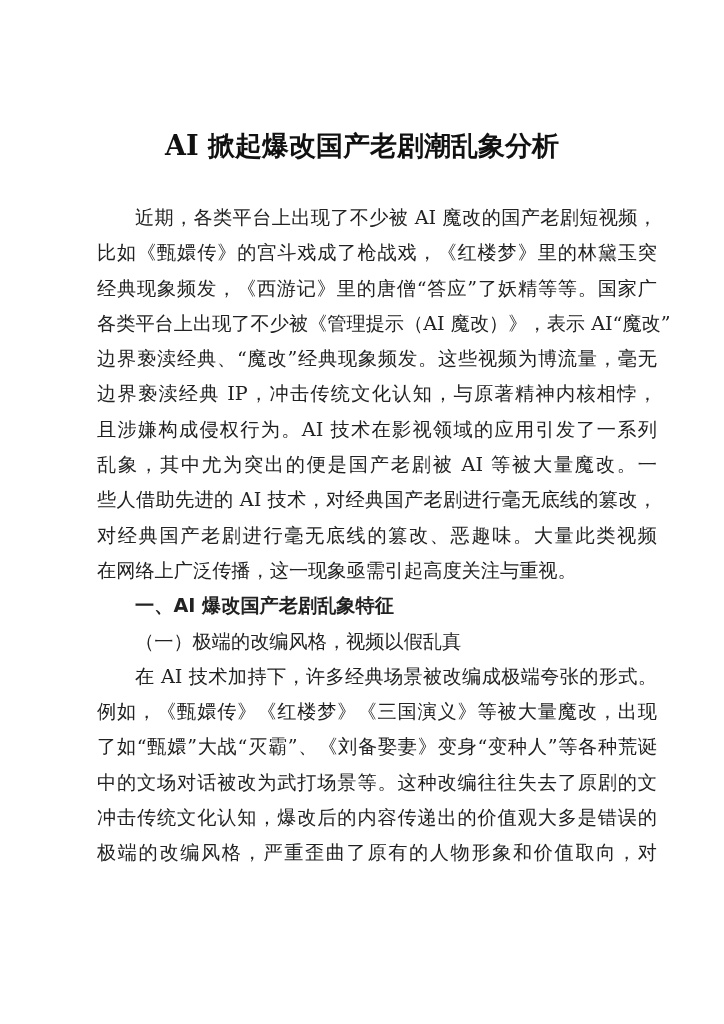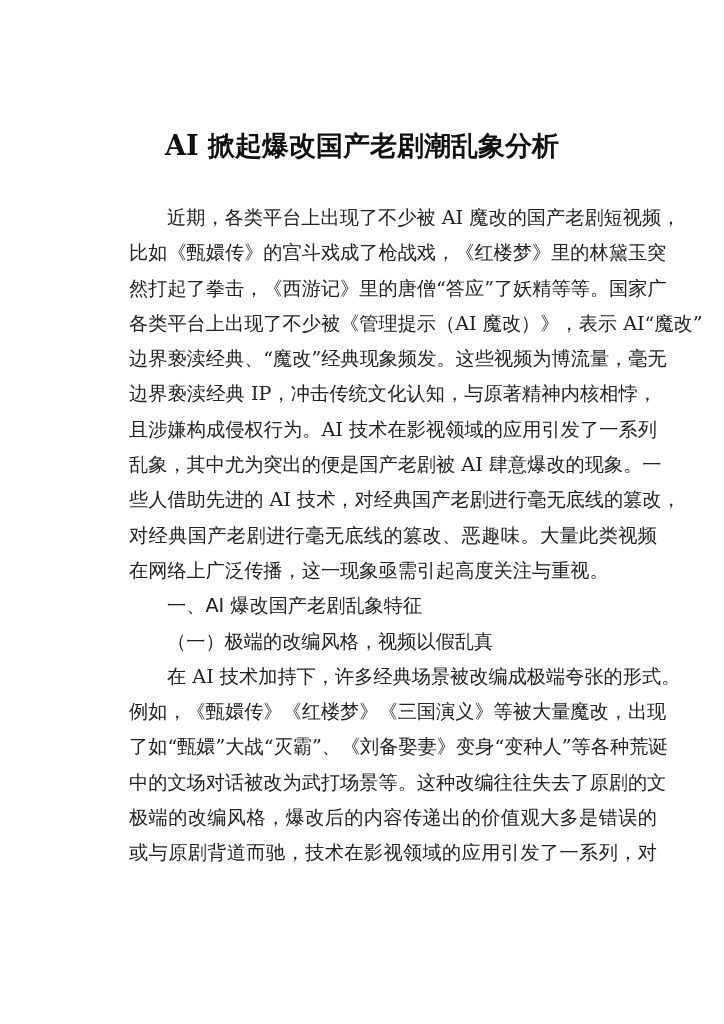--- a/index.html
+++ b/index.html
@@ -8,45 +8,45 @@
   .title {
     position:absolute; left:0; width:724px; top:128px; text-align:center;
     font-family:"DejaVu Serif", serif; font-weight:bold; font-size:27px; color:#111;
     letter-spacing:0px;
   }
   .body {
     position:absolute; left:97px; top:200px; width:560px;
     font-family:"DejaVu Serif", serif; font-size:19.2px; color:#222;
     line-height:35.3px;
   }
-  .line { white-space:nowrap; text-align:justify; text-align-last:justify; height:35.3px; overflow:visible;margin-left:32px; }
+  .line { white-space:nowrap; text-align:justify; text-align-last:justify; height:35.3px; overflow:visible; }
   .line.last { text-align-last:left; }
   .indent { padding-left:38px; }
-  .h1 { font-family:"DejaVu Sans", sans-serif; font-weight:normal; padding-left:38px; text-align-last:left; }
+  .h1 { font-family:"DejaVu Sans", sans-serif; font-weight:bold; padding-left:38px; text-align-last:left; }
   .h2 { padding-left:38px; text-align-last:left; }
 </style>
 </head>
 <body>
 
 <div class="page">
   <div class="title">AI 掀起爆改国产老剧潮乱象分析</div>
   <div class="body">
     <div class="line indent">近期，各类平台上出现了不少被 AI 魔改的国产老剧短视频，</div>
     <div class="line">比如《甄嬛传》的宫斗戏成了枪战戏，《红楼梦》里的林黛玉突</div>
-    <div class="line">然打起了拳击，《西游记》里的唐僧“答应”了妖精等等。国家广</div>
+    <div class="line">经典现象频发，《西游记》里的唐僧“答应”了妖精等等。国家广</div>
     <div class="line">各类平台上出现了不少被《管理提示（AI 魔改）》，表示 AI“魔改”</div>
     <div class="line">边界亵渎经典、“魔改”经典现象频发。这些视频为博流量，毫无</div>
     <div class="line">边界亵渎经典 IP，冲击传统文化认知，与原著精神内核相悖，</div>
     <div class="line">且涉嫌构成侵权行为。AI 技术在影视领域的应用引发了一系列</div>
-    <div class="line">乱象，其中尤为突出的便是国产老剧被 AI 肆意爆改的现象。一</div>
+    <div class="line">乱象，其中尤为突出的便是国产老剧被 AI 等被大量魔改。一</div>
     <div class="line">些人借助先进的 AI 技术，对经典国产老剧进行毫无底线的篡改，</div>
     <div class="line">对经典国产老剧进行毫无底线的篡改、恶趣味。大量此类视频</div>
     <div class="line last">在网络上广泛传播，这一现象亟需引起高度关注与重视。</div>
     <div class="line h1">一、AI 爆改国产老剧乱象特征</div>
     <div class="line h2">（一）极端的改编风格，视频以假乱真</div>
     <div class="line indent">在 AI 技术加持下，许多经典场景被改编成极端夸张的形式。</div>
     <div class="line">例如，《甄嬛传》《红楼梦》《三国演义》等被大量魔改，出现</div>
     <div class="line">了如“甄嬛”大战“灭霸”、《刘备娶妻》变身“变种人”等各种荒诞</div>
     <div class="line">中的文场对话被改为武打场景等。这种改编往往失去了原剧的文</div>
-    <div class="line">极端的改编风格，爆改后的内容传递出的价值观大多是错误的</div>
-    <div class="line">或与原剧背道而驰，技术在影视领域的应用引发了一系列，对</div>
+    <div class="line">冲击传统文化认知，爆改后的内容传递出的价值观大多是错误的</div>
+    <div class="line">极端的改编风格，严重歪曲了原有的人物形象和价值取向，对</div>
   </div>
 </div>
 
 </body></html>

